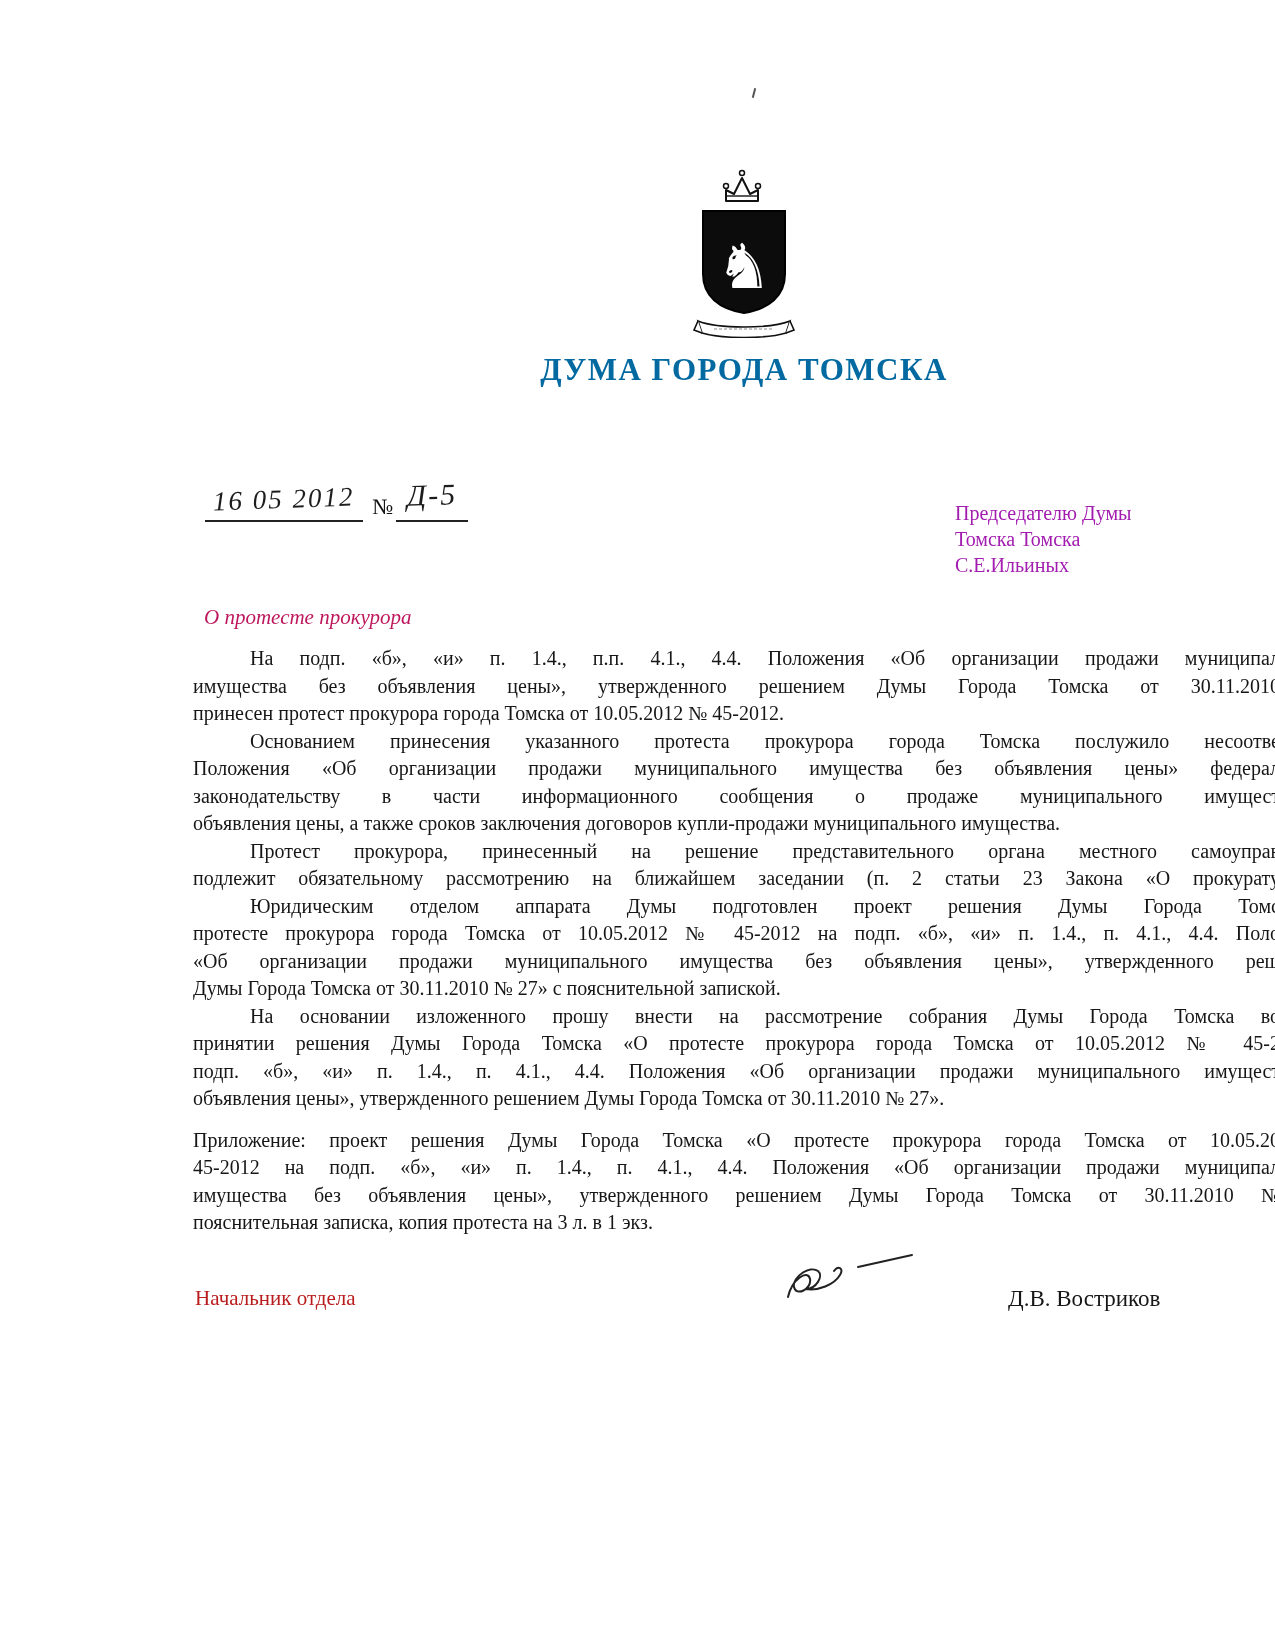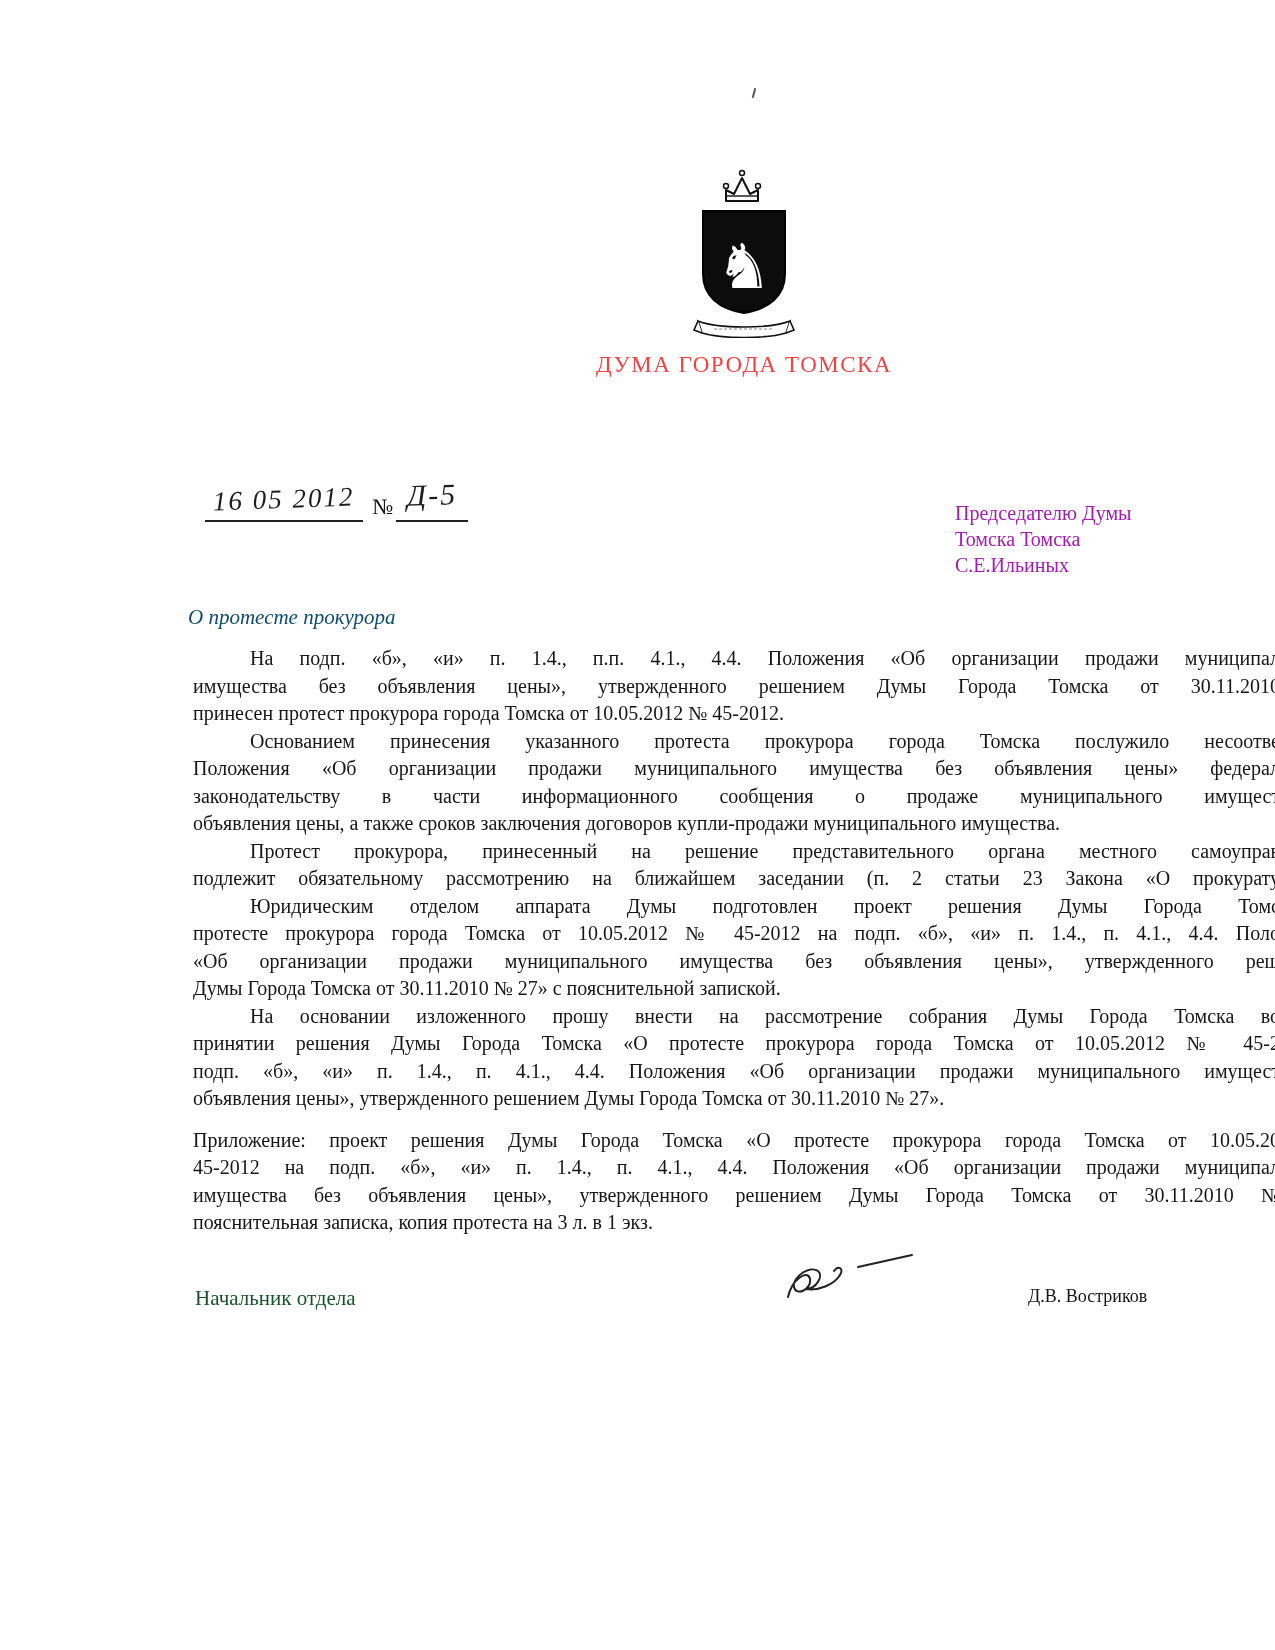--- a/index.html
+++ b/index.html
@@ -13,49 +13,49 @@
     color:#181818;
   }
   .abs{position:absolute;}
   
   .artifact{left:753px;top:88px;width:2px;height:10px;background:#555;transform:rotate(14deg);}
   
   .crown{left:718px;top:166px;}
   .shield{left:700px;top:208px;width:88px;height:108px;}
   .ribbon{left:692px;top:318px;}
   
-  .org-name{left:444px;top:352px;width:600px;text-align:center;font-weight:normal;font-size:23px;letter-spacing:1.5px;color:#ef4444;}
+  .org-name{left:444px;top:352px;width:600px;text-align:center;font-weight:bold;font-size:31px;letter-spacing:1.5px;color:#0369a1;}
   .dept{left:444px;top:397px;width:600px;text-align:center;font-weight:bold;font-size:20px;letter-spacing:.5px;color:#000;}
   .doc-type{left:444px;top:431px;width:600px;text-align:center;font-weight:bold;font-size:21px;letter-spacing:1px;color:#000;}
   
   .hw-date-wrap{left:205px;top:484px;width:158px;border-bottom:2px solid #222;height:36px;text-align:center;}
   .hw{font-style:italic;font-size:27px;letter-spacing:2px;color:#1d1d1d;display:inline-block;transform:rotate(-2deg);}
   .num-sign{left:372px;top:494px;font-size:22px;color:#111;}
   .hw-num-wrap{left:396px;top:478px;width:72px;border-bottom:2px solid #222;height:42px;text-align:center;}
   .hw-num{font-size:30px;}
   
   .addressee{left:955px;top:500px;font-size:20px;line-height:26px;color:#a21caf;}
   
-  .subject{left:188px;top:605px;font-style:italic;font-size:21px;color:#0c4a6e;}
+  .subject{left:204px;top:605px;font-style:italic;font-size:21px;color:#be185d;}
   
   .body-block{left:193px;top:645px;width:1087px;font-size:20px;line-height:27.5px;color:#161616;}
   .para{margin:0;}
   .just{
     white-space:pre-line;
     text-align:justify;
     text-align-last:justify;
     -moz-text-align-last:justify;
   }
   .indent{text-indent:57px;}
   .lastline{text-align:left;}
   .attachment{margin-top:14px;}
   
-  .position-title{left:195px;top:1286px;font-size:21px;color:#14532d;}
+  .position-title{left:195px;top:1286px;font-size:21px;color:#b91c1c;}
   .signature{left:780px;top:1253px;}
-  .signer-name{left:1008px;top:1286px;font-size:18px;color:#161616;margin-left:20px;}
+  .signer-name{left:1008px;top:1286px;font-size:23px;color:#161616;}
 </style>
 </head>
 <body>
 
 <div class="page">
 
   <div class="abs artifact"></div>
 
   <div>
     <svg class="abs crown" width="48" height="40" viewBox="0 0 48 40">

